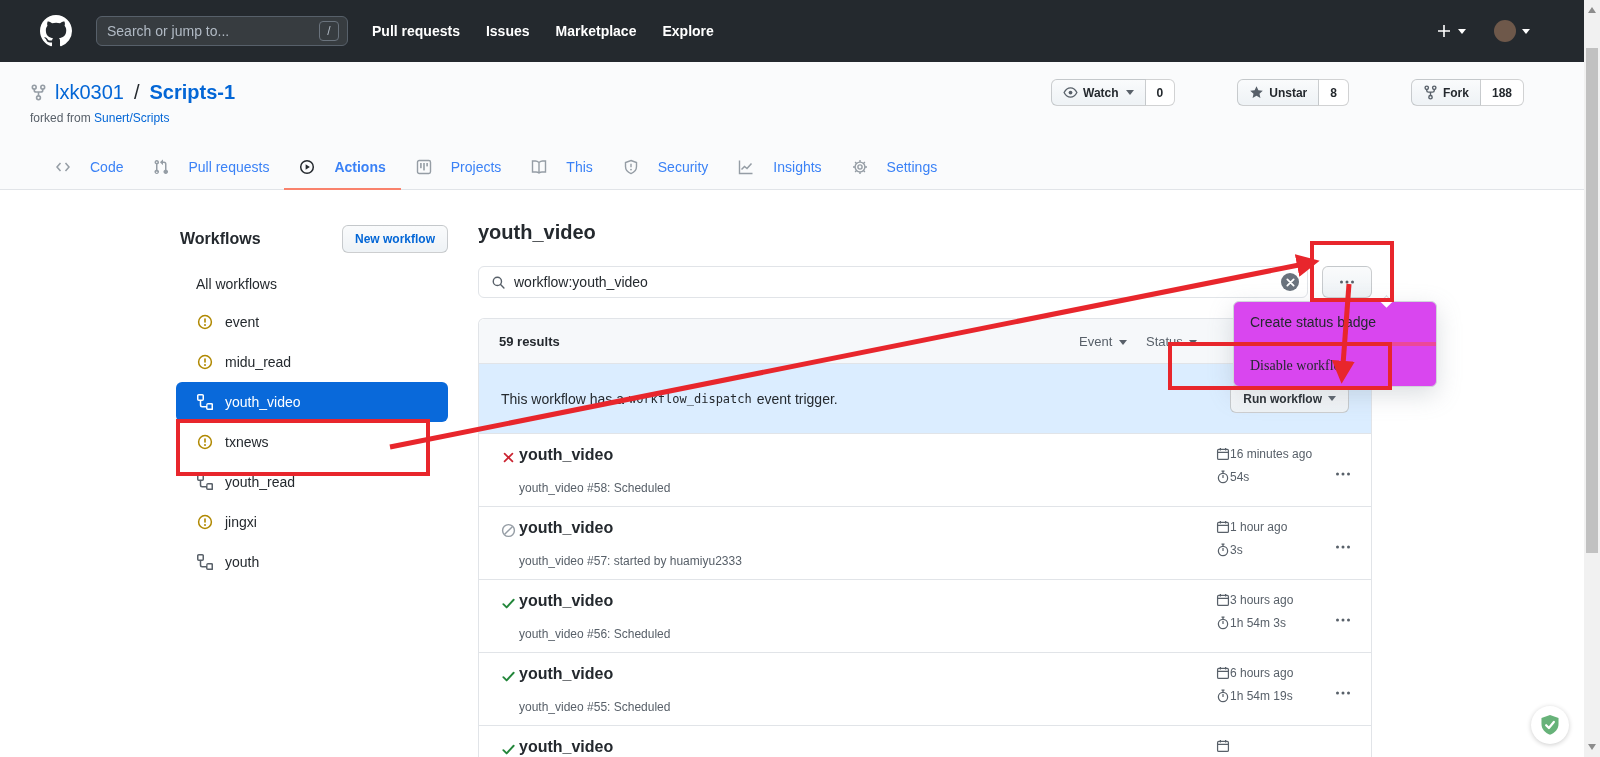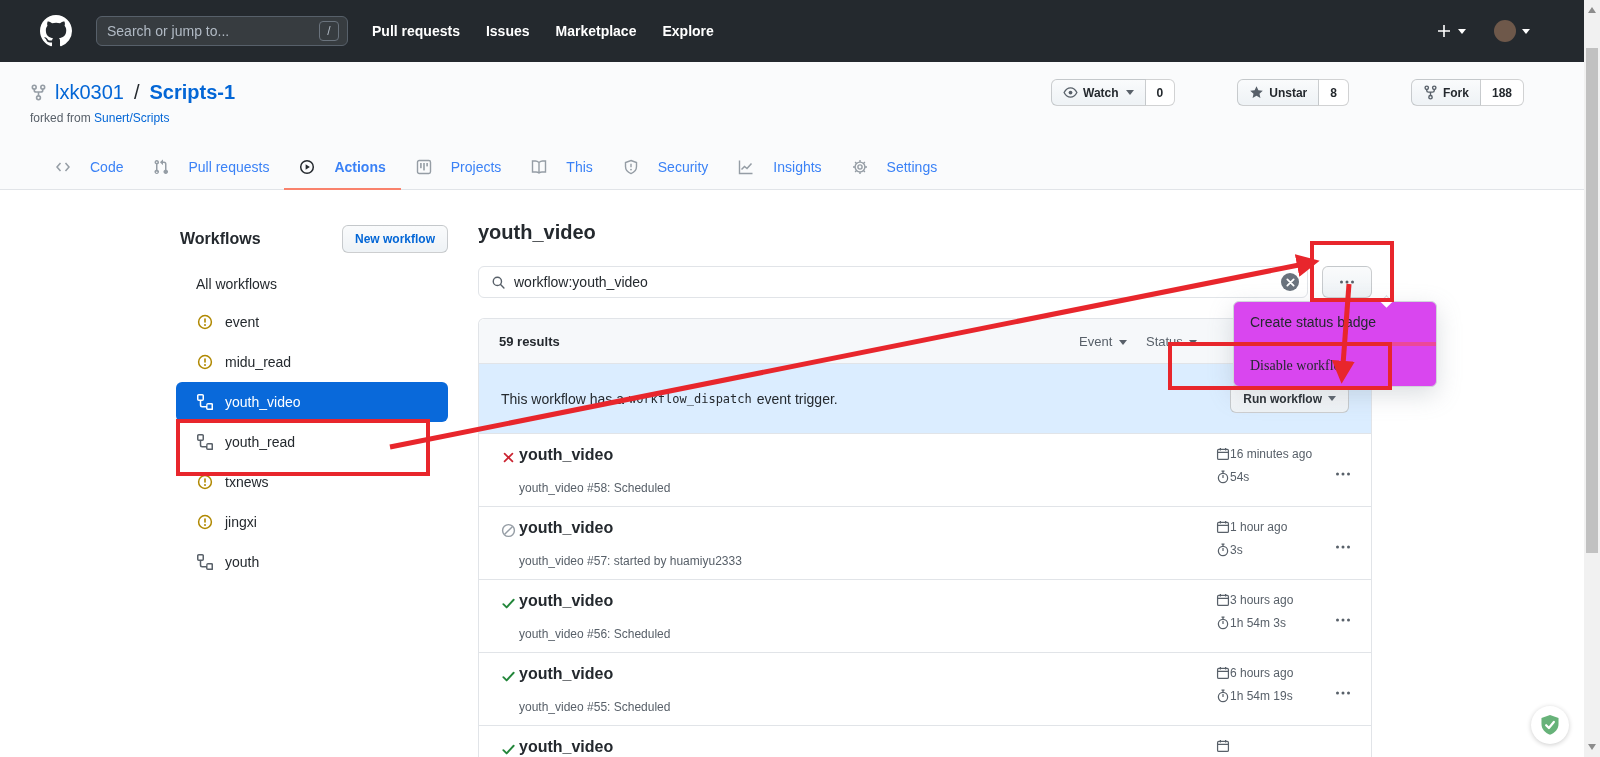--- a/index.html
+++ b/index.html
@@ -388,30 +388,30 @@
           </svg>
         <span>midu_read</span>
       </div>
       <div class="wf-item selected">
         <svg class="ic">
             <use href="#i-workflow"></use>
           </svg>
         <span>youth_video</span>
       </div>
       <div class="wf-item">
+        <svg class="ic ic-warning">
+            <use href="#i-warning"></use>
+          </svg>
+        <span>txnews</span>
+      </div>
+      <div class="wf-item">
         <svg class="ic ic-workflow">
             <use href="#i-workflow"></use>
           </svg>
         <span>youth_read</span>
-      </div>
-      <div class="wf-item">
-        <svg class="ic ic-warning">
-            <use href="#i-warning"></use>
-          </svg>
-        <span>txnews</span>
       </div>
       <div class="wf-item">
         <svg class="ic ic-warning">
             <use href="#i-warning"></use>
           </svg>
         <span>jingxi</span>
       </div>
       <div class="wf-item">
         <svg class="ic ic-workflow">
             <use href="#i-workflow"></use>

